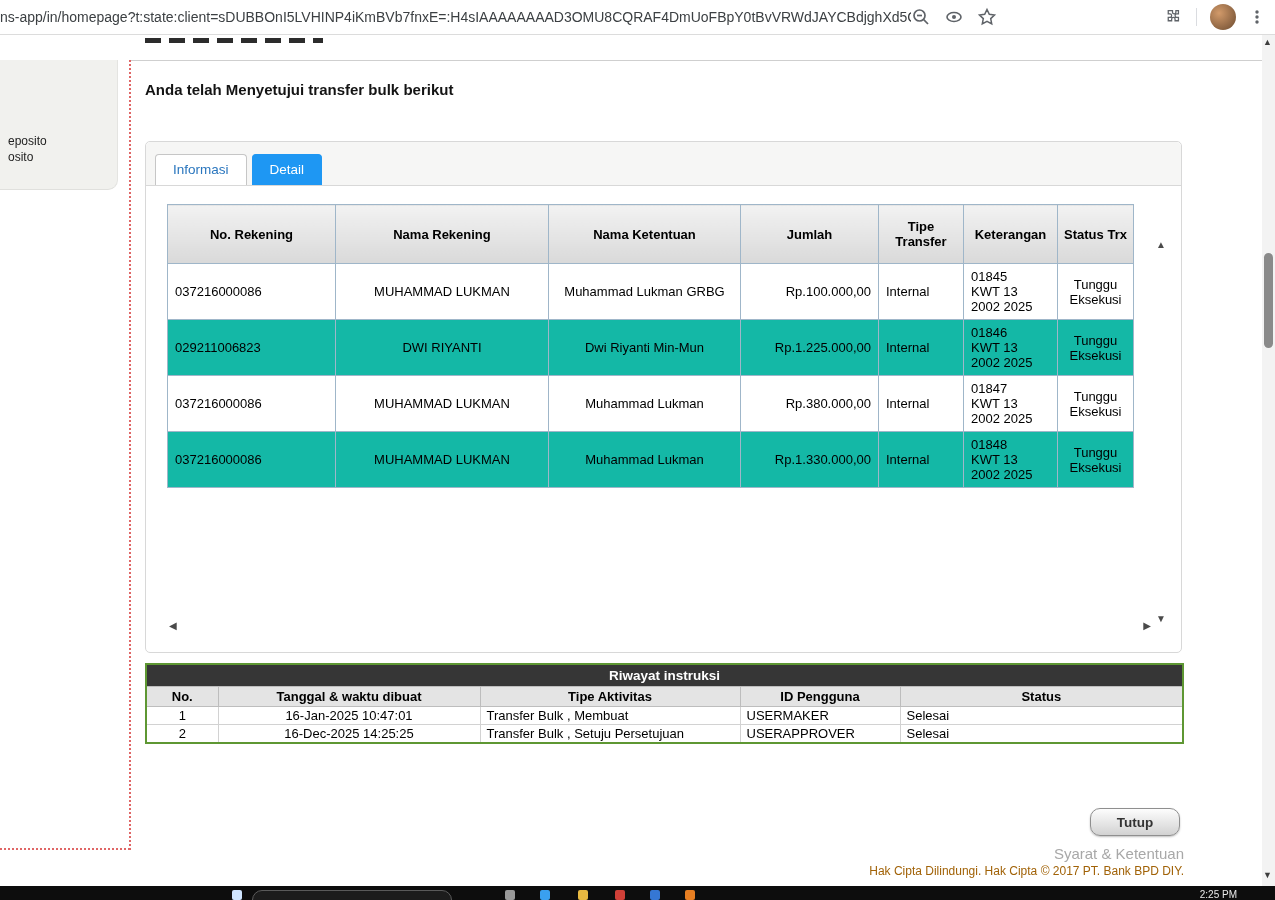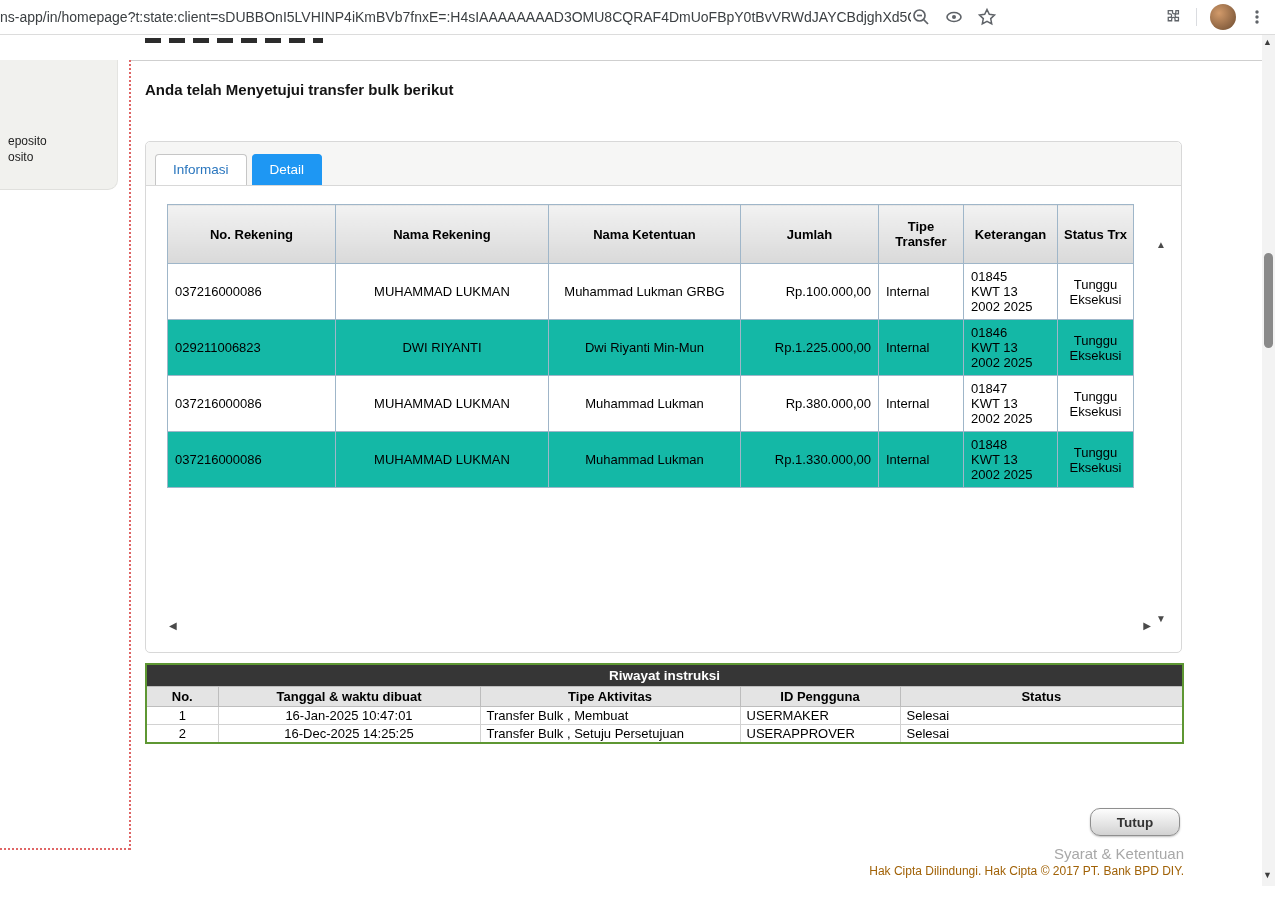--- a/index.html
+++ b/index.html
@@ -281,14 +281,25 @@
       </tr>
     </tbody>
       </table>
 
     <button class="tutup">Tutup</button>
 
     <div class="terms">Syarat &amp; Ketentuan</div>
     <div class="copyright">Hak Cipta Dilindungi. Hak Cipta © 2017 PT. Bank BPD DIY.</div>
   </div>
 
+  <div class="taskbar">
+    <div class="tk start"></div>
+    <div class="searchpill"></div>
+    <div class="tk a1"></div>
+    <div class="tk a2"></div>
+    <div class="tk a3"></div>
+    <div class="tk a4"></div>
+    <div class="tk a5"></div>
+    <div class="tk a6"></div>
+    <div class="clock">2:25 PM</div>
+  </div>
 
 </div>
 
 </body></html>

